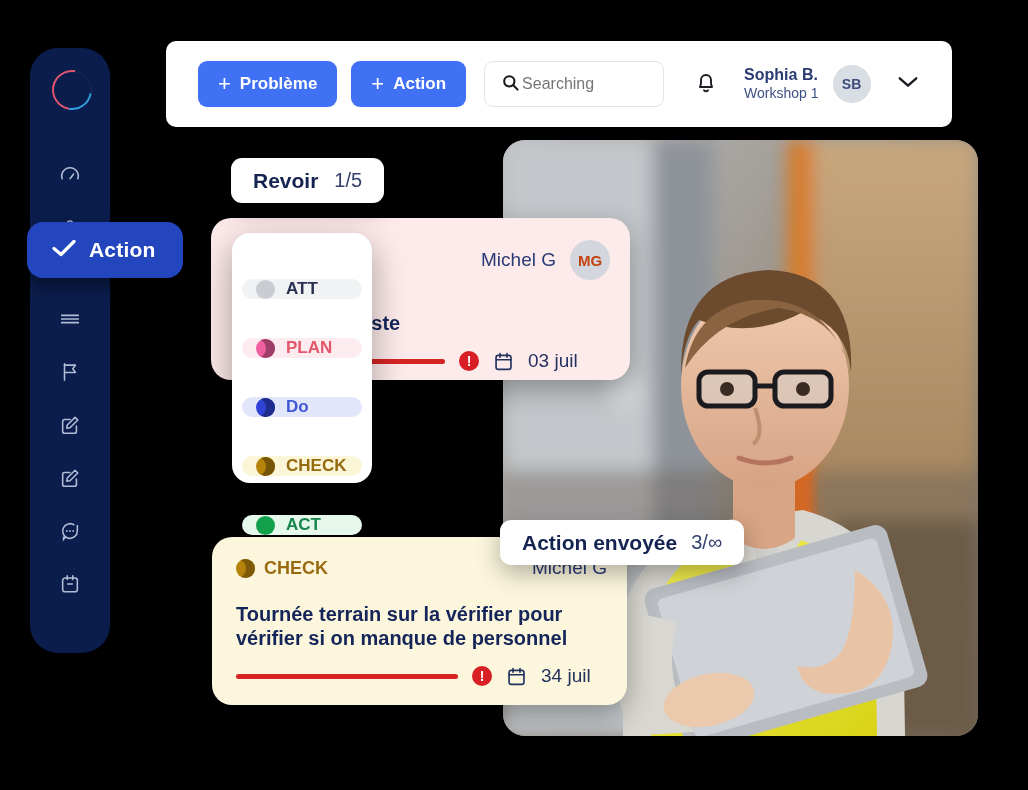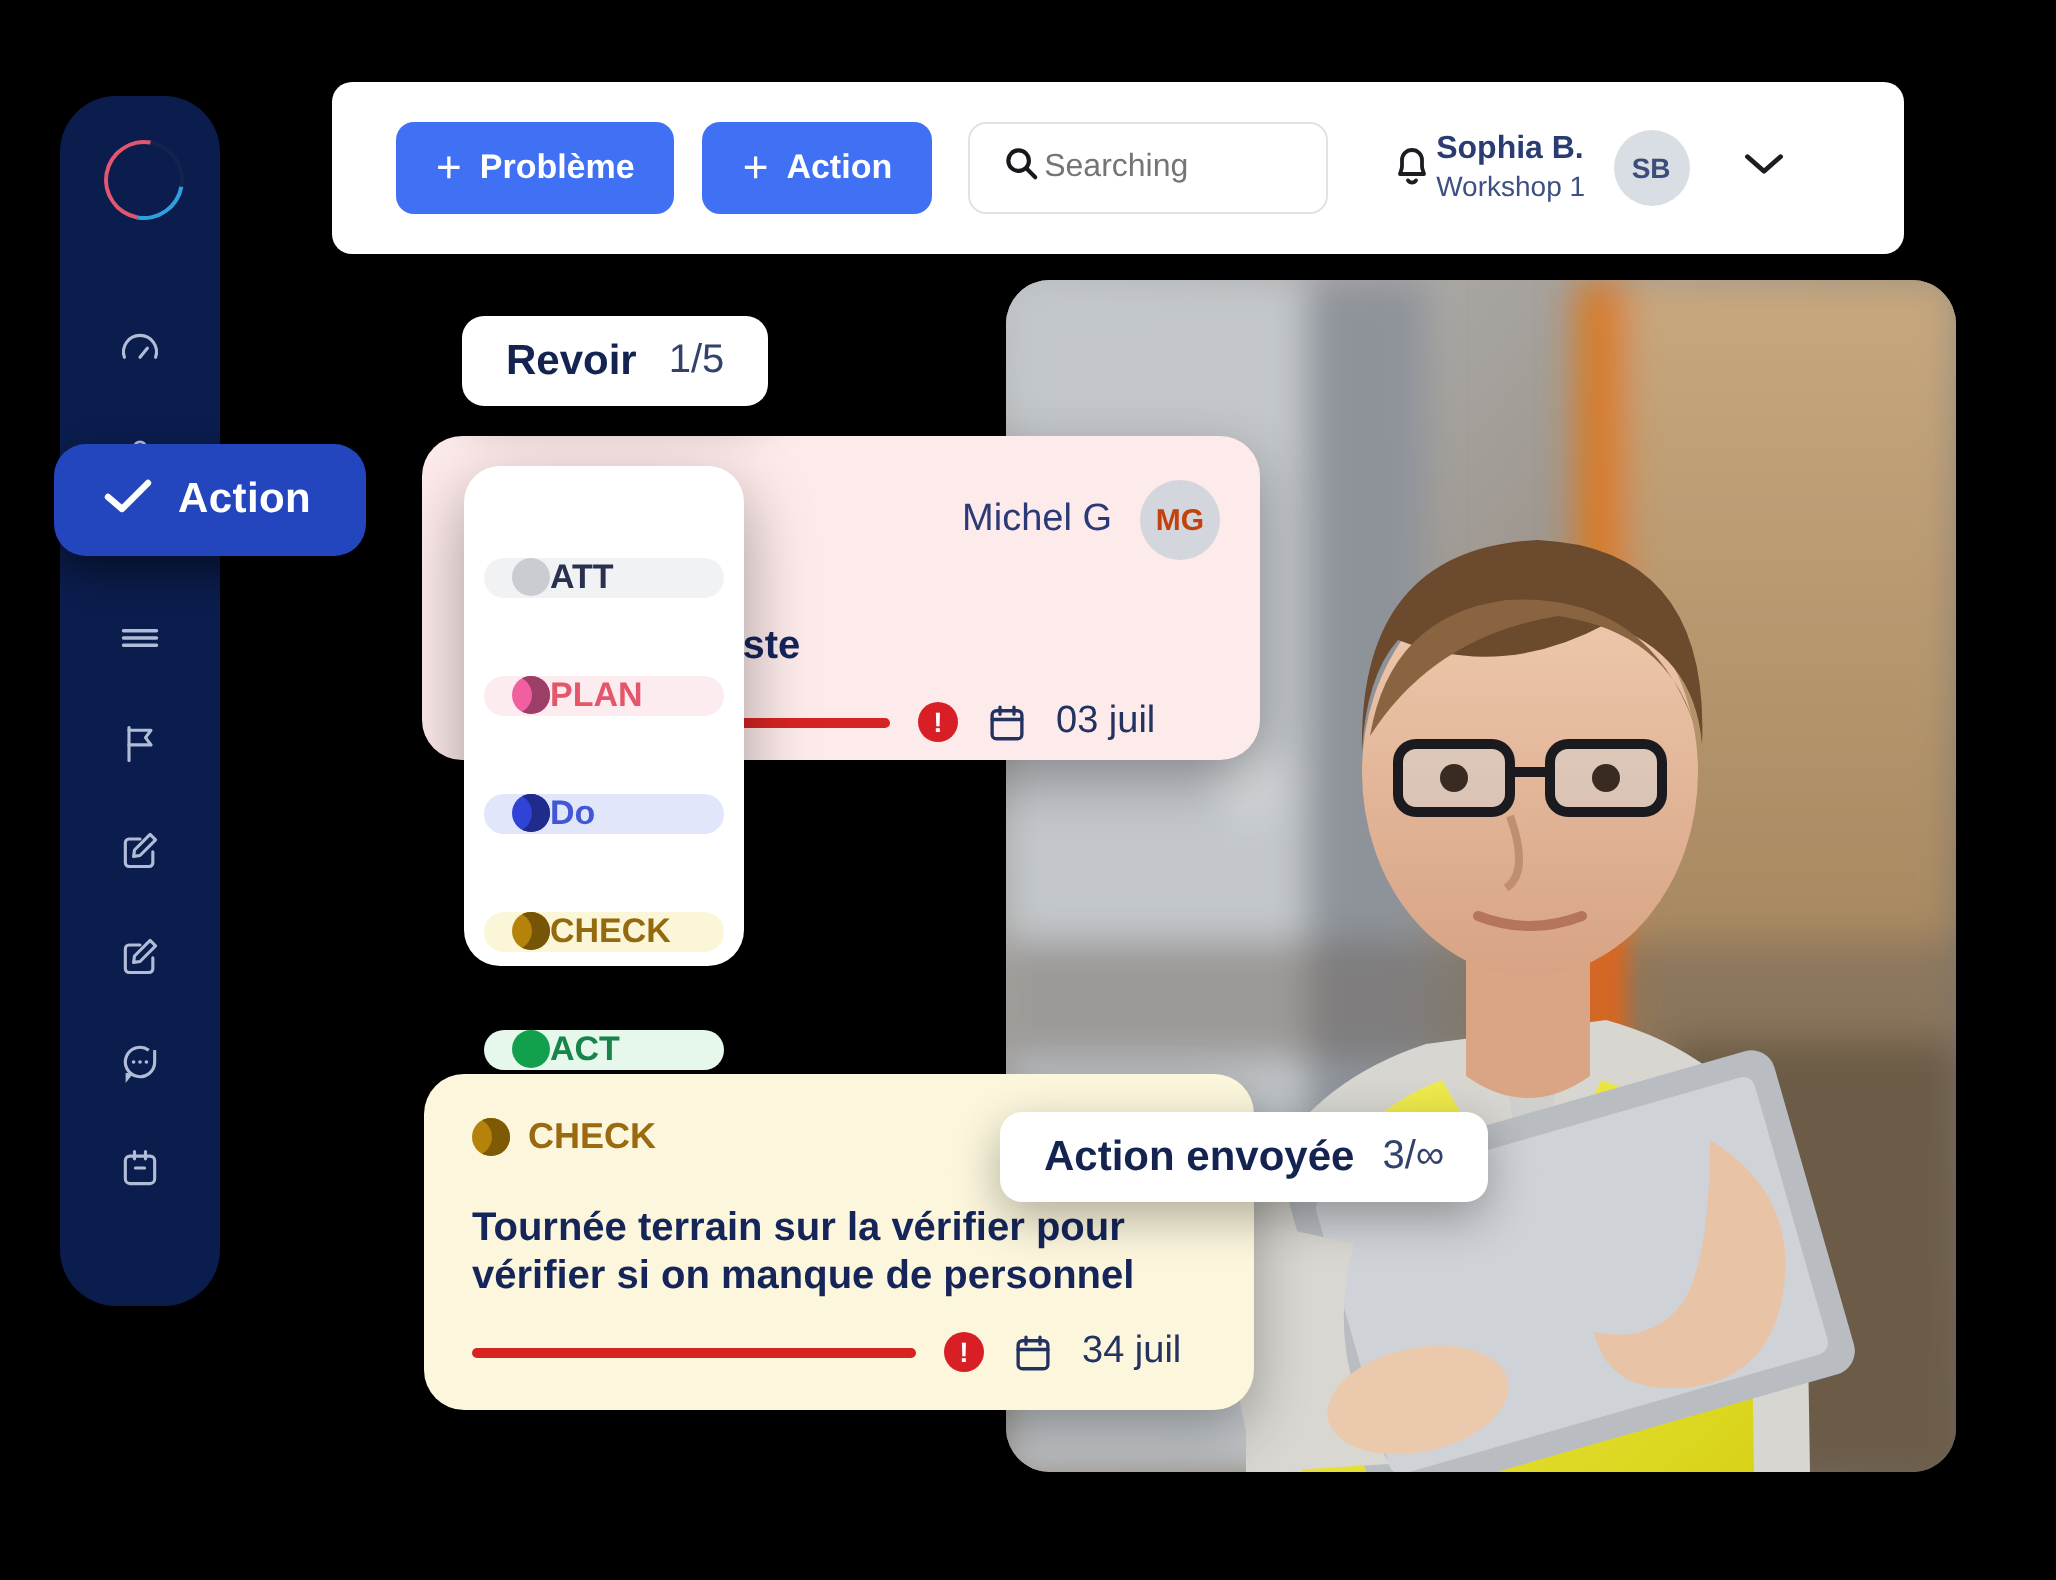--- a/index.html
+++ b/index.html
@@ -28,21 +28,21 @@
     border-radius:10px;display:flex;align-items:center;padding-left:32px;box-sizing:border-box;z-index:4;}
   .btn-blue{height:46px;background:#4070f4;color:#fff;border:none;border-radius:9px;
     display:flex;align-items:center;gap:9px;padding:0 20px;font-size:17px;font-weight:700;
     font-family:"Liberation Sans",sans-serif;cursor:pointer;}
   .btn-blue .plus{font-size:22px;font-weight:400;line-height:1;}
   #search{margin-left:18px;width:180px;height:46px;border:1px solid #e3e3e6;border-radius:9px;
     display:flex;align-items:center;gap:0;padding:0 16px;box-sizing:border-box;background:#fff;}
   #search input{border:none;outline:none;font-size:16px;color:#9b9ba3;width:100%;
     font-family:"Liberation Sans",sans-serif;background:transparent;}
   #bell{margin-left:30px;color:#1c1c22;display:flex;align-items:center;}
-  .user-block{line-height:1.25;}
+  .user-block{margin-left:26px;line-height:1.25;}
   .user-name{font-size:16px;font-weight:700;color:#2b3c72;}
   .user-sub{font-size:14px;color:#3d4f84;}
   .avatar{margin-left:14px;width:38px;height:38px;border-radius:50%;background:#d9dde4;
     display:flex;align-items:center;justify-content:center;font-size:14px;font-weight:700;color:#3c4c7b;}
   .chev{margin-left:26px;color:#1c1c22;}
 
   
   #photo{position:absolute;left:503px;top:140px;width:475px;height:596px;border-radius:22px;
     overflow:hidden;z-index:3;background:#8a8070;}
   #photo svg{display:block;width:100%;height:100%;}
@@ -67,36 +67,36 @@
   .bar{height:5px;border-radius:3px;background:#d62423;}
   .excl{width:20px;height:20px;border-radius:50%;background:#d81f26;color:#fff;font-size:14px;
     font-weight:700;display:flex;align-items:center;justify-content:center;line-height:1;}
   .date{font-size:19px;color:#23325f;}
   .cal{color:#23325f;display:flex;}
 
   
   #legend{position:absolute;left:232px;top:233px;width:140px;height:250px;background:#fff;
     border-radius:18px;padding:10px;box-sizing:border-box;z-index:14;
     box-shadow:0 12px 34px rgba(0,0,0,.35);display:flex;flex-direction:column;gap:3px;}
-  .lg-item{height:42px;border-radius:11px;display:flex;align-items:flex-start;padding-left:14px;
+  .lg-item{height:42px;border-radius:11px;display:flex;align-items:center;gap:11px;padding-left:14px;
     box-sizing:border-box;font-size:17px;font-weight:600;margin-top:36px;}
   .dot{width:19px;height:19px;border-radius:50%;flex:none;}
 
   
   #yellow-card{position:absolute;left:212px;top:537px;width:415px;height:168px;background:#fbf6dc;
     border-radius:20px;z-index:8;box-shadow:0 10px 28px rgba(0,0,0,.3);}
   #yellow-card .y-top{position:absolute;left:24px;top:20px;right:20px;display:flex;align-items:center;}
   #yellow-card .y-stat{display:flex;align-items:center;gap:9px;font-size:18px;font-weight:600;color:#9a6a10;}
   #yellow-card .y-who{margin-left:auto;font-size:19px;color:#2a3a77;}
   #yellow-card h3{position:absolute;left:24px;top:66px;right:20px;margin:0;font-size:20px;
     font-weight:700;color:#15255a;line-height:1.18;}
   #yellow-card .meta{position:absolute;left:24px;top:128px;right:18px;display:flex;align-items:center;gap:14px;}
 
   
-  #sent{position:absolute;left:500px;top:556px;height:45px;background:#fff;border-radius:11px;
+  #sent{position:absolute;left:500px;top:520px;height:45px;background:#fff;border-radius:11px;
     display:flex;align-items:center;gap:14px;padding:0 22px;box-sizing:border-box;z-index:15;
     box-shadow:0 8px 24px rgba(0,0,0,.3);}
   #sent .s-t{font-size:21px;font-weight:700;color:#14234f;}
   #sent .s-c{font-size:20px;color:#33416d;}
 </style>
 </head>
 <body>
 
 <div id="stage">
 

